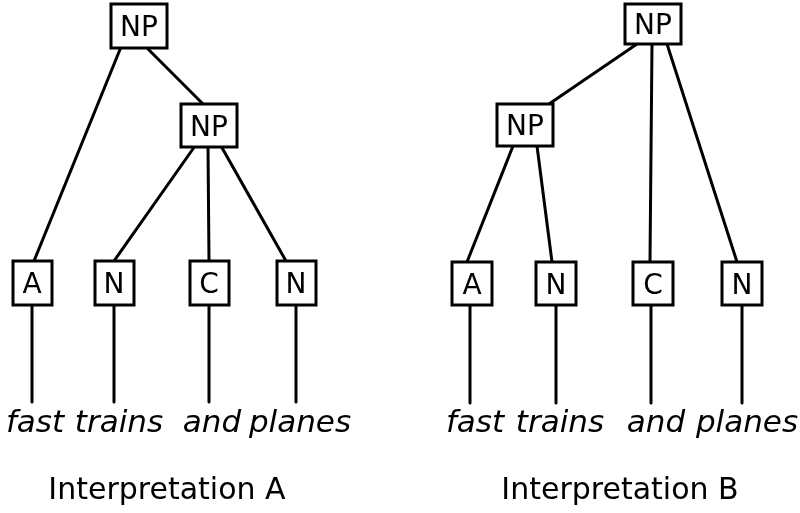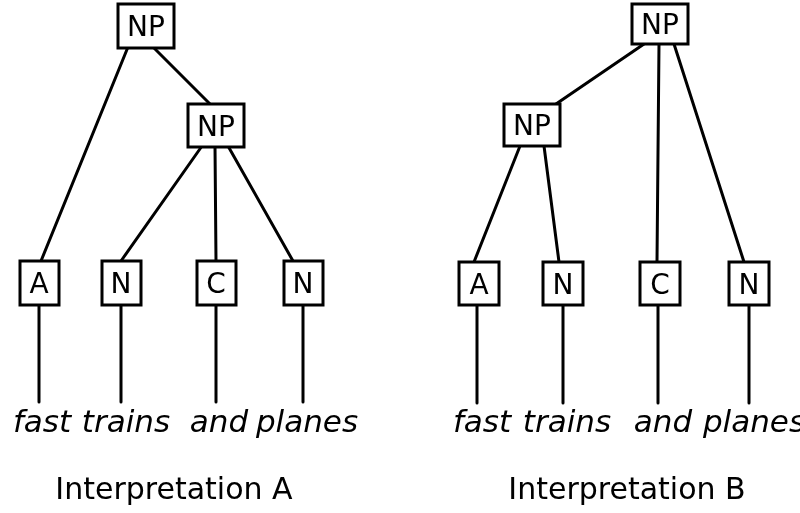--- a/index.html
+++ b/index.html
@@ -6,21 +6,20 @@
     margin: 0;
     padding: 0;
     background: #ffffff;
   }
   .canvas {
     position: relative;
     width: 784px;
     height: 513px;
     background: #ffffff;
     font-family: "DejaVu Sans", sans-serif;
-    padding-left: 7px;
   }
   svg { display: block; }
   .edge {
     stroke: #000000;
     stroke-width: 3;
     stroke-linecap: round;
   }
   .node-box {
     fill: #ffffff;
     stroke: #000000;

